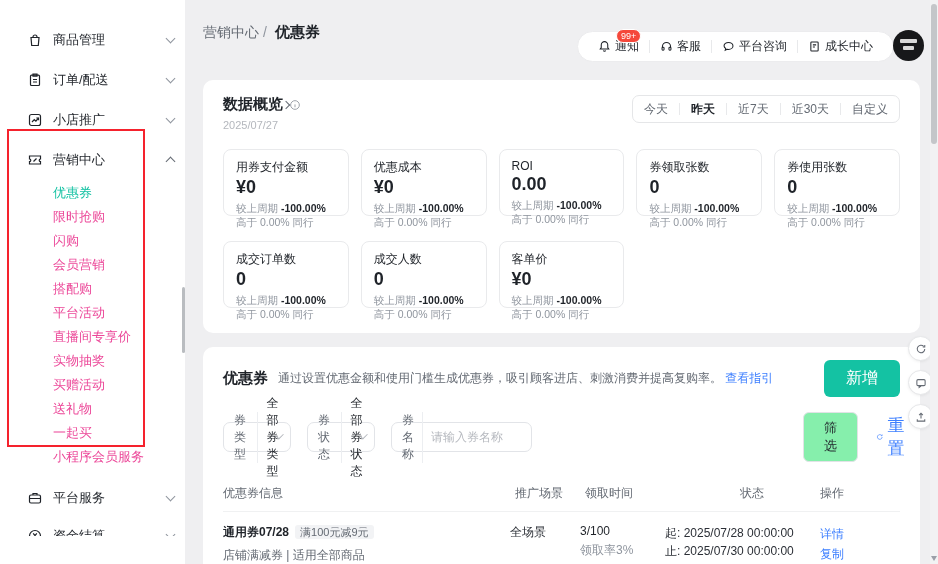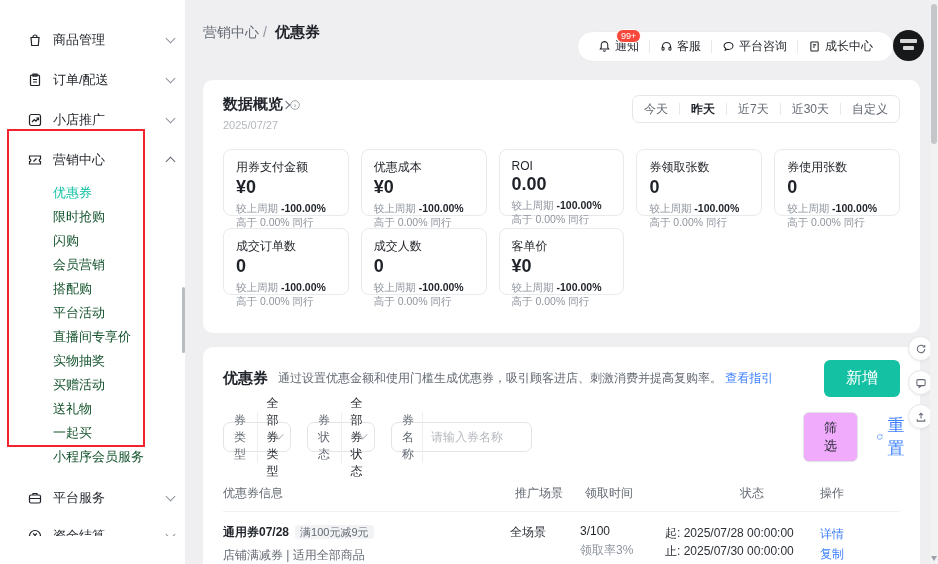--- a/index.html
+++ b/index.html
@@ -7,21 +7,21 @@
   .screen { position:relative; width:938px; height:564px; overflow:hidden; background:#fff; }
 
   
   .sidebar { position:absolute; left:1px; top:0; width:185px; height:536px; background:#fff; padding-top:25px; overflow:hidden; }
   .s-item { display:flex; align-items:center; height:30px; padding:0 12px 0 26px; cursor:pointer; color:#1f2329; font-size:13px; }
   .s-item .s-ico { width:16px; height:16px; margin-right:10px; flex:none; }
   .s-item .s-label { flex:1; }
   .chev { width:7px; height:7px; border-right:1.4px solid #8f959e; border-bottom:1.4px solid #8f959e; transform:rotate(45deg); margin-top:-3px; }
   .chev.up { transform:rotate(-135deg); margin-top:3px; border-color:#646a73; }
   .sub-list { padding:4px 0 6px 0; }
-  .sub-item { height:24px; line-height:24px; padding-left:52px; font-size:13px; color:#14532d; cursor:pointer; }
+  .sub-item { height:24px; line-height:24px; padding-left:52px; font-size:13px; color:#ec4899; cursor:pointer; }
   .sub-item.active { color:#14c2a3; }
   .annotation-box { position:absolute; left:6px; top:129px; width:138px; height:318px; border:2px solid #f5222d; pointer-events:none; }
   .side-scroll-thumb { position:absolute; right:1px; top:287px; width:3px; height:66px; background:#b9bcc0; border-radius:2px; }
 
   
   .main { position:absolute; left:185px; top:0; right:0; height:564px; background:#efeff1; overflow:hidden; }
   .breadcrumb { position:absolute; top:23px; left:18px; font-size:14px; color:#646a73; }
   .breadcrumb .cur { font-size:15px; color:#1f2329; font-weight:bold; margin-left:4px; }
   .breadcrumb .sep { margin:0 4px; color:#8f959e; }
 
@@ -41,42 +41,42 @@
   .ov-head { display:flex; justify-content:space-between; align-items:flex-start; }
   .ov-title-row { display:flex; align-items:center; }
   .ov-title { font-size:15px; font-weight:bold; color:#1f2329; }
   .chev-r { width:6px; height:6px; border-right:1.6px solid #646a73; border-bottom:1.6px solid #646a73; transform:rotate(-45deg); }
   .ov-date { font-size:11px; color:#b4b7bd; margin-top:5px; }
   .range-pill { display:flex; align-items:center; border:1px solid #e5e6e8; border-radius:7px; height:28px; background:#fff; }
   .range-opt { font-size:12px; color:#646a73; padding:0 11px; cursor:pointer; line-height:26px; }
   .range-opt.sel { color:#1f2329; font-weight:bold; }
   .range-div { width:1px; height:12px; background:#e8e9eb; }
 
-  .tiles { display:grid; grid-template-columns:repeat(5,1fr); gap:12px 12px; margin-top:18px; }
+  .tiles { display:grid; grid-template-columns:repeat(5,1fr); gap:25px 12px; margin-top:18px; }
   .tile { border:1px solid #e9eaec; border-radius:8px; padding:9px 12px; height:67px; }
   .t-label { font-size:12px; color:#1f2329; }
   .t-value { font-size:18px; font-weight:bold; color:#1f2329; margin:1px 0 3px; }
   .t-line { font-size:10.5px; line-height:14px; color:#8f959e; }
   .t-line b { color:#1f2329; font-weight:bold; }
 
   .cp-head { display:flex; align-items:center; }
   .cp-title { font-size:15px; font-weight:bold; color:#1f2329; }
   .cp-desc { font-size:12px; color:#646a73; margin-left:10px; }
   .link { color:#3d7fff; cursor:pointer; text-decoration:none; }
   .add-btn { margin-left:auto; background:#14c2a3; color:#fff; border:none; border-radius:6px; font-size:16px; padding:8px 22px; cursor:pointer; }
 
   .filters { display:flex; align-items:center; margin-top:15px; }
   .sel-box { display:flex; align-items:center; width:160px; height:30px; border:1px solid #e2e4e8; border-radius:7px; padding:0 8px 0 10px; font-size:12px; background:#fff; cursor:pointer; margin-right:16px; }
   .sel-label { color:#646a73; padding-right:8px; border-right:1px solid #eceef1; }
   .sel-value { color:#1f2329; padding-left:8px; flex:1; }
   .sel-box .chev { margin-top:-4px; border-color:#b4b7bd; }
   .name-box { width:170px; }
   .name-input { border:none; outline:none; padding-left:8px; font-size:12px; width:100px; color:#1f2329; font-family:inherit; }
   .name-input::placeholder { color:#b6b9bf; }
-  .filter-btn { background:#f0abfc; border:1px solid #e1e3e6; border-radius:6px; font-size:13px; color:#1f2329; padding:6px 20px; cursor:pointer; margin-left:255px; }
+  .filter-btn { background:#86efac; border:1px solid #e1e3e6; border-radius:6px; font-size:13px; color:#1f2329; padding:6px 20px; cursor:pointer; margin-left:255px; }
   .reset { display:flex; align-items:center; gap:4px; font-size:17px; color:#3d7fff; cursor:pointer; margin-left:18px; }
 
   .tbl { margin-top:14px; font-size:12px; }
   .tr { display:flex; align-items:flex-start; }
   .th { color:#646a73; padding:9px 0; }
   .td { padding:12px 0; color:#2b2f36; }
   .row { border-top:1px solid #f0f1f2; }
   .c-info { flex:1; min-width:0; }
   .c-scene { width:70px; flex:none; }
   .c-recv { width:85px; flex:none; }

